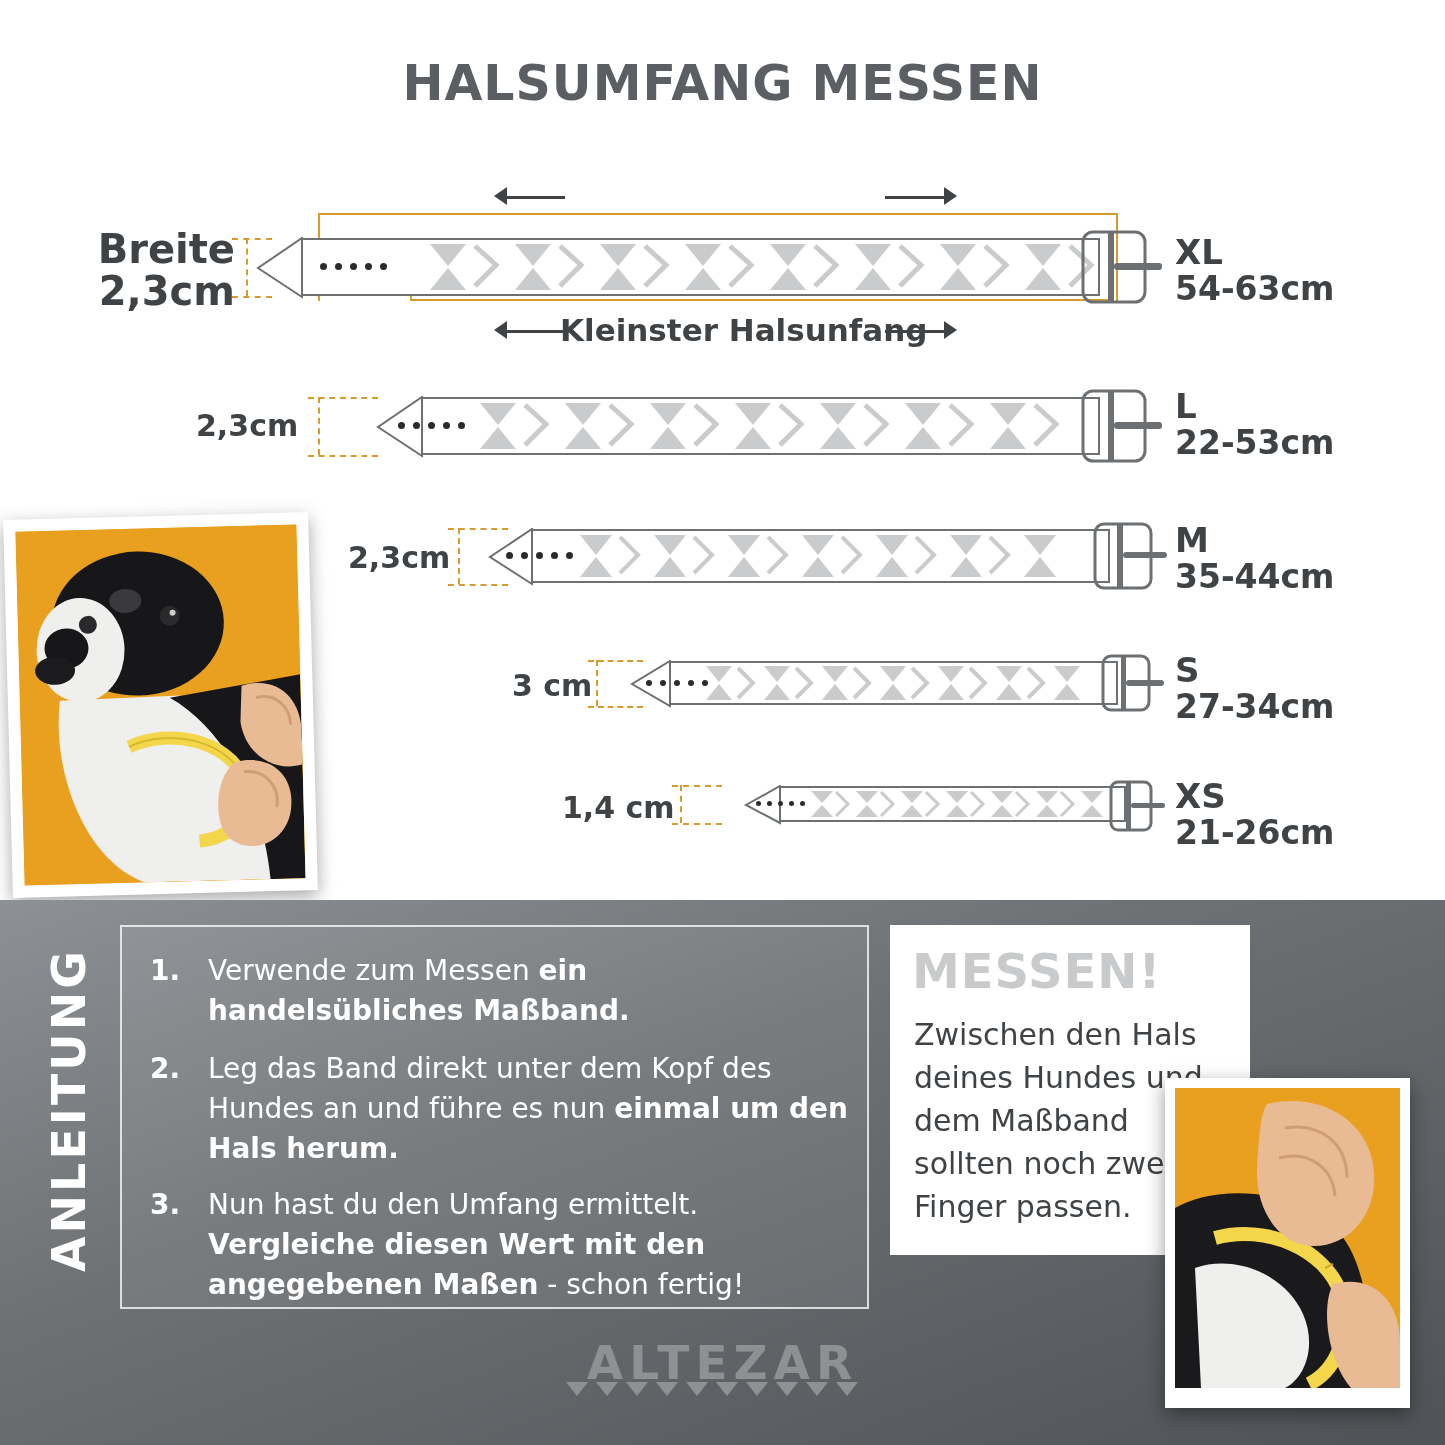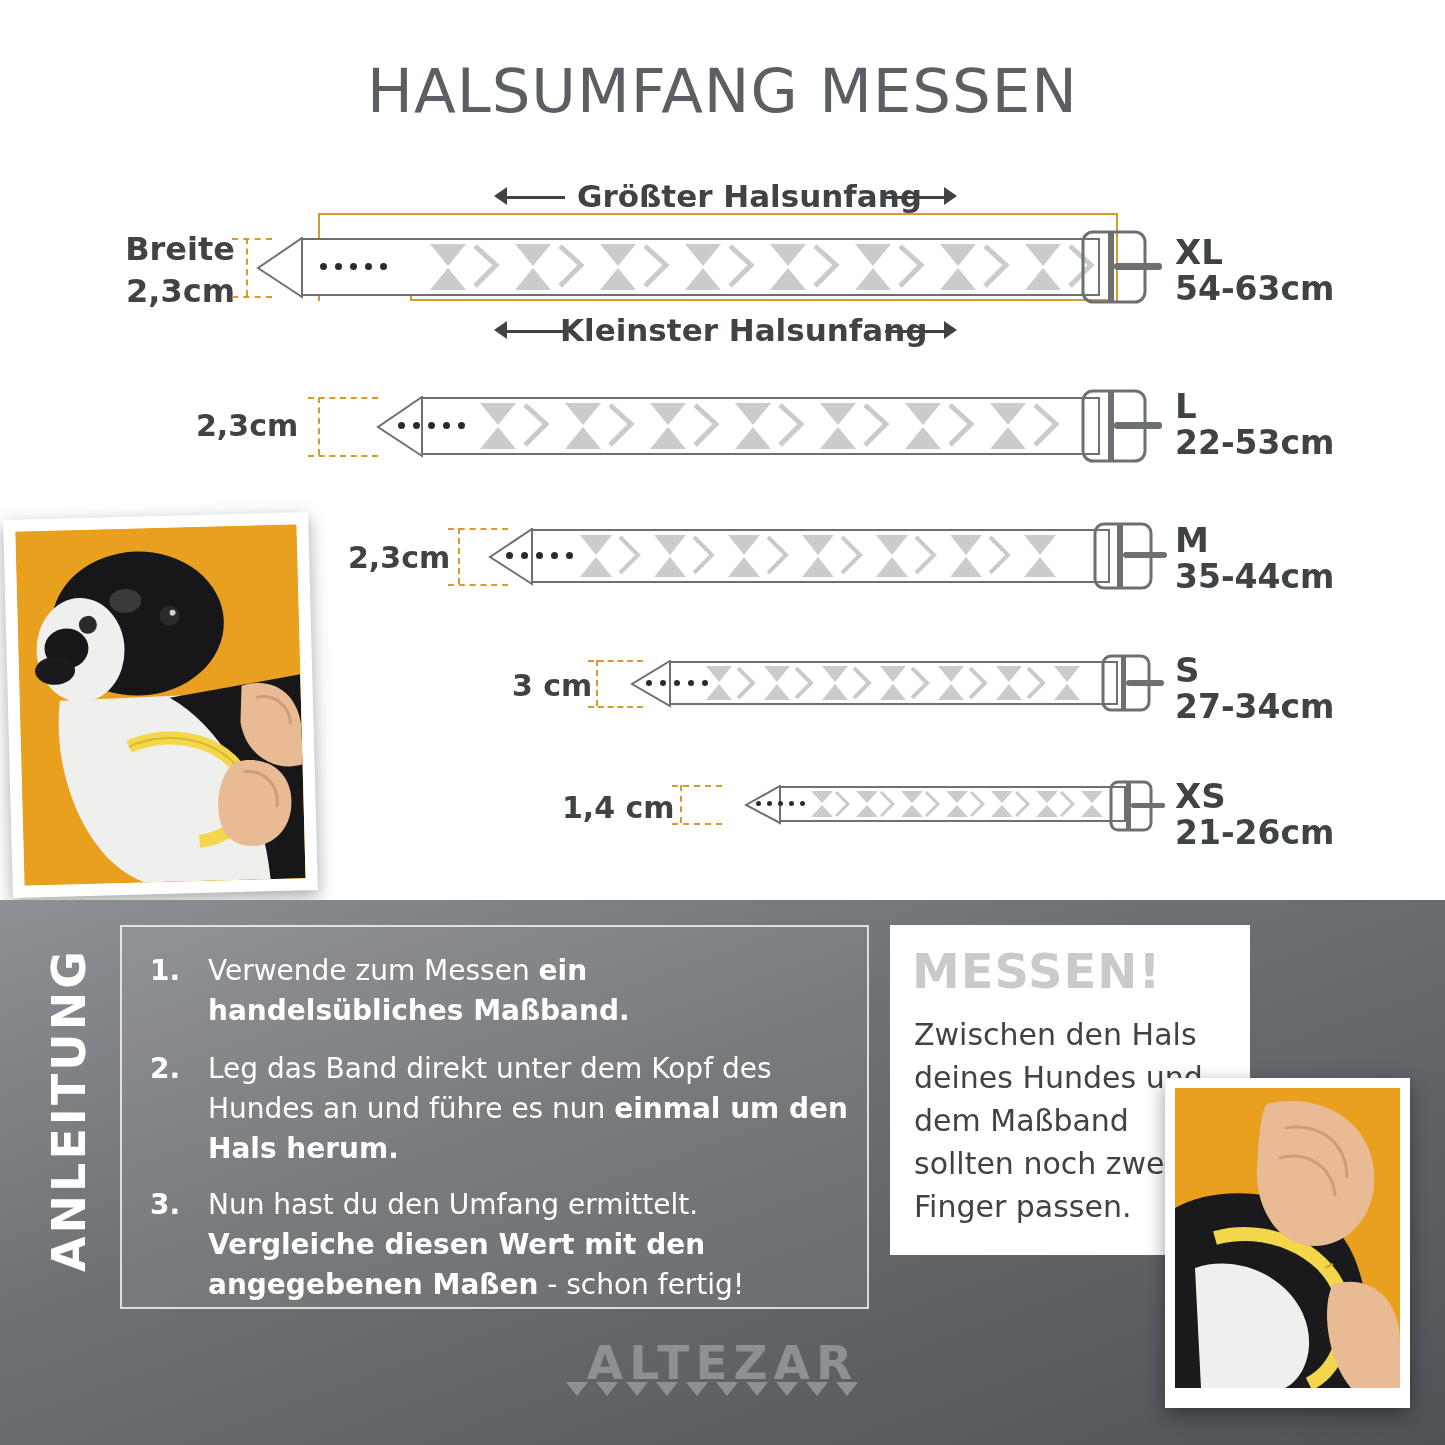--- a/index.html
+++ b/index.html
@@ -9,21 +9,21 @@
     background:#ffffff;
     overflow:hidden;
     position:relative;
   }
   .page{position:relative;width:1445px;height:1445px;background:#fff;}
 
   
   .top{position:absolute;left:0;top:0;width:1445px;height:900px;background:#ffffff;}
   .title{
     position:absolute;top:55px;left:0;width:1445px;text-align:center;
-    font-size:61px;font-weight:normal;letter-spacing:1px;color:#5b5f63;
+    font-size:49px;font-weight:bold;letter-spacing:1px;color:#5b5f63;
   }
   .collar-wrap{position:absolute;}
 
   .strap{
     position:absolute;
     background:#ffffff;
     border:2px solid #6c7073;
     box-sizing:border-box;
   }
   .tip{
@@ -32,21 +32,21 @@
     border-style:solid;
   }
   .holes{position:absolute;display:flex;align-items:center;gap:8px;}
   .hole{width:7px;height:7px;border-radius:50%;background:#2b2b2b;}
 
   .sizelabel{position:absolute;font-weight:bold;color:#3f4346;}
   .sizelabel .sz{font-size:34px;line-height:36px;}
   .sizelabel .rg{font-size:33px;line-height:38px;}
 
   .measure{position:absolute;font-weight:bold;color:#3f4346;font-size:30px;}
-  .breite{position:absolute;font-weight:bold;color:#3f4346;font-size:32px;text-align:right;line-height:42px;}
+  .breite{position:absolute;font-weight:bold;color:#3f4346;font-size:40px;text-align:right;line-height:42px;}
 
   .dashline{position:absolute;border-top:2px dashed #d89a2a;}
   .dashvert{position:absolute;border-left:2px dashed #d89a2a;}
   .orangebox{position:absolute;border:2px solid #d89a2a;box-sizing:border-box;}
 
   .arrowlabel{position:absolute;font-size:31px;font-weight:bold;color:#3f4346;white-space:nowrap;}
   .arrowline{position:absolute;height:0;border-top:3px solid #3f4346;}
   .arrowhead{position:absolute;width:0;height:0;border-style:solid;}
 
   
@@ -103,21 +103,20 @@
 </style>
 </head>
 <body>
 
 <div class="page">
 
   <div class="top">
 
     <div class="title">HALSUMFANG MESSEN</div>
 
-    <div class="arrowlabel" style="left:577px;top:178px;">Größter Halsunfang</div>
     <div class="arrowline" style="left:503px;top:196px;width:62px;"></div>
     <div class="arrowhead" style="left:494px;top:187px;border-width:9px 13px 9px 0;border-color:transparent #3f4346 transparent transparent;"></div>
     <div class="arrowline" style="left:885px;top:196px;width:62px;"></div>
     <div class="arrowhead" style="left:944px;top:187px;border-width:9px 0 9px 13px;border-color:transparent transparent transparent #3f4346;"></div>
 
     <div class="orangebox" style="left:318px;top:213px;width:800px;height:88px;border-bottom:none;"></div>
     <div class="orangebox" style="left:410px;top:246px;width:700px;height:55px;border-top:none;"></div>
 
     <div class="arrowlabel" style="left:560px;top:312px;">Kleinster Halsunfang</div>
     <div class="arrowline" style="left:503px;top:330px;width:62px;"></div>

